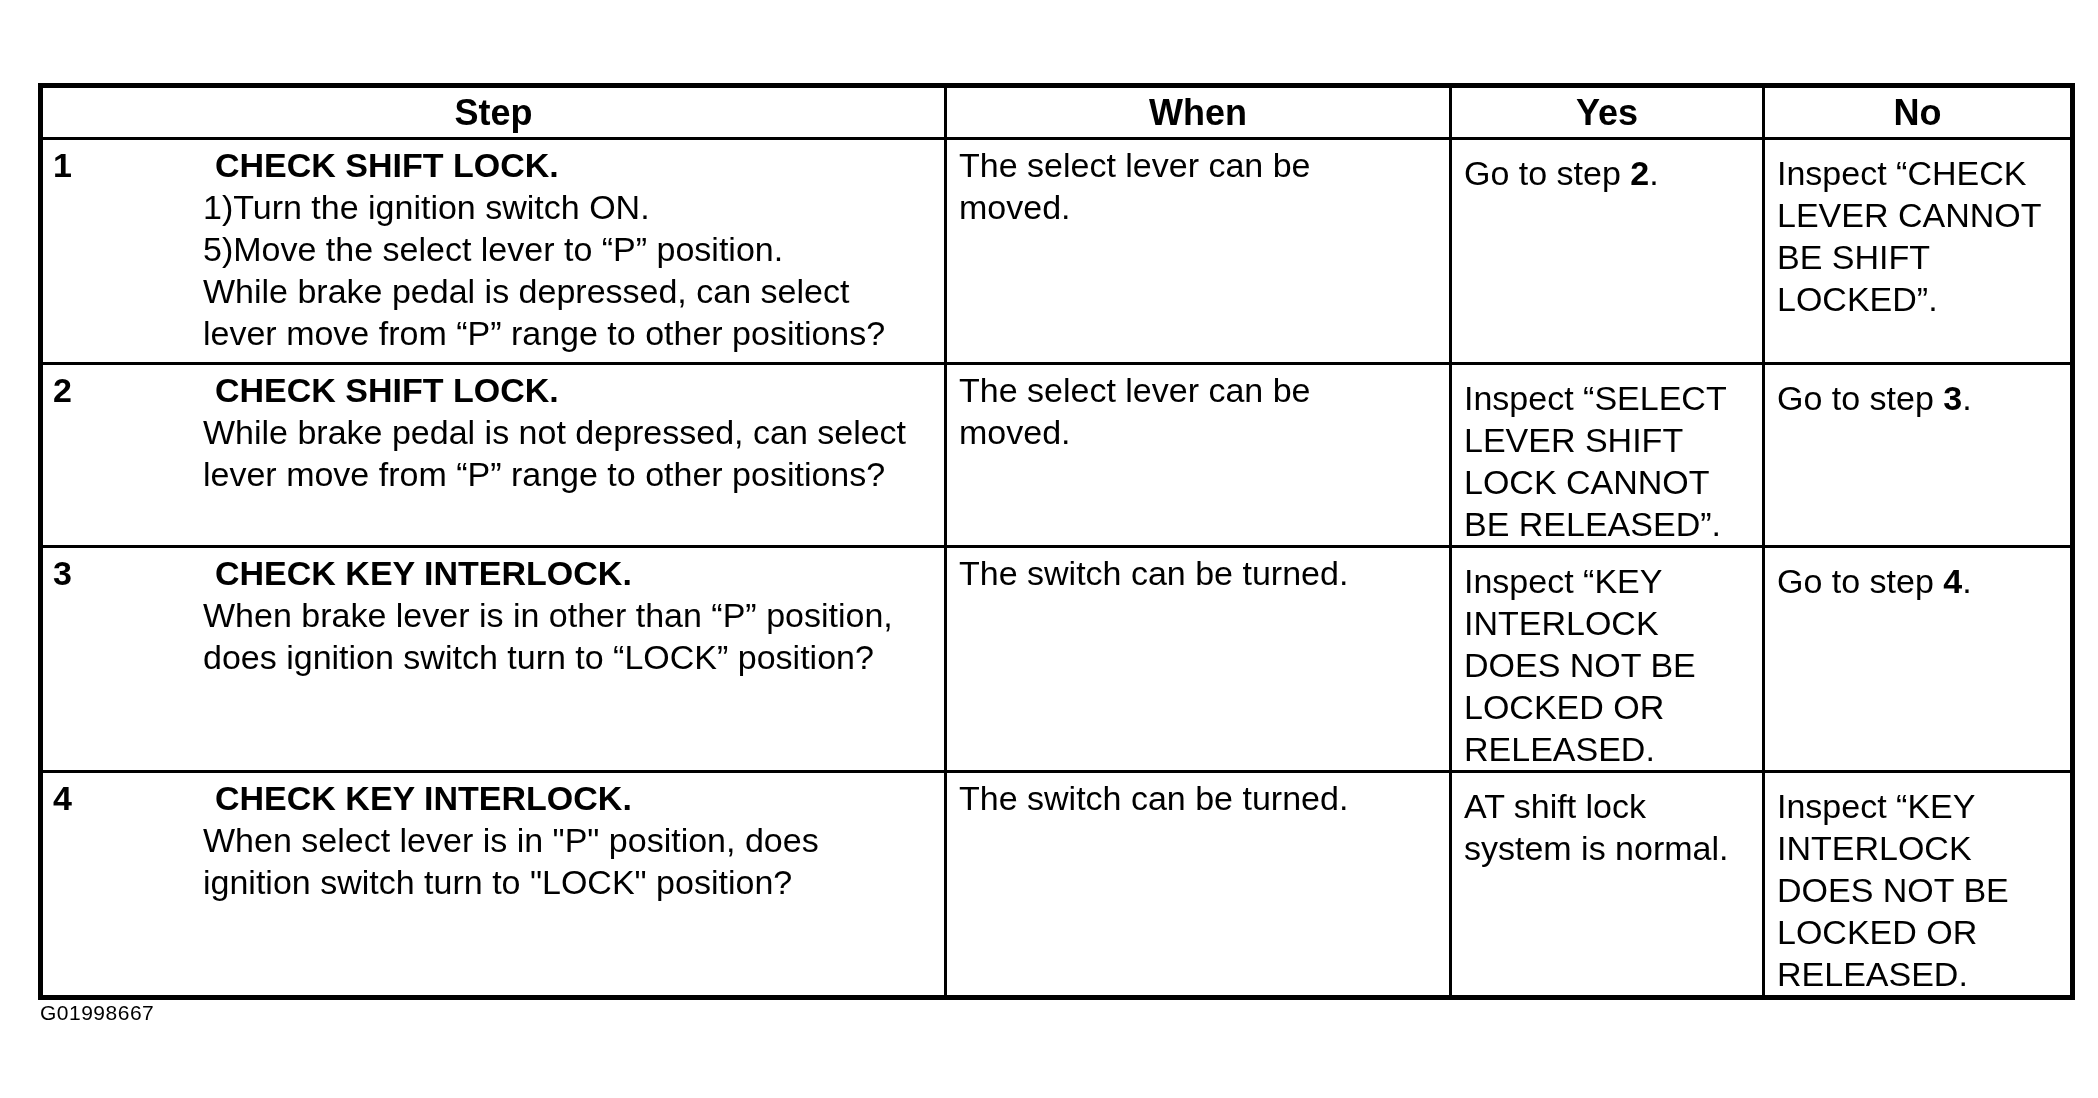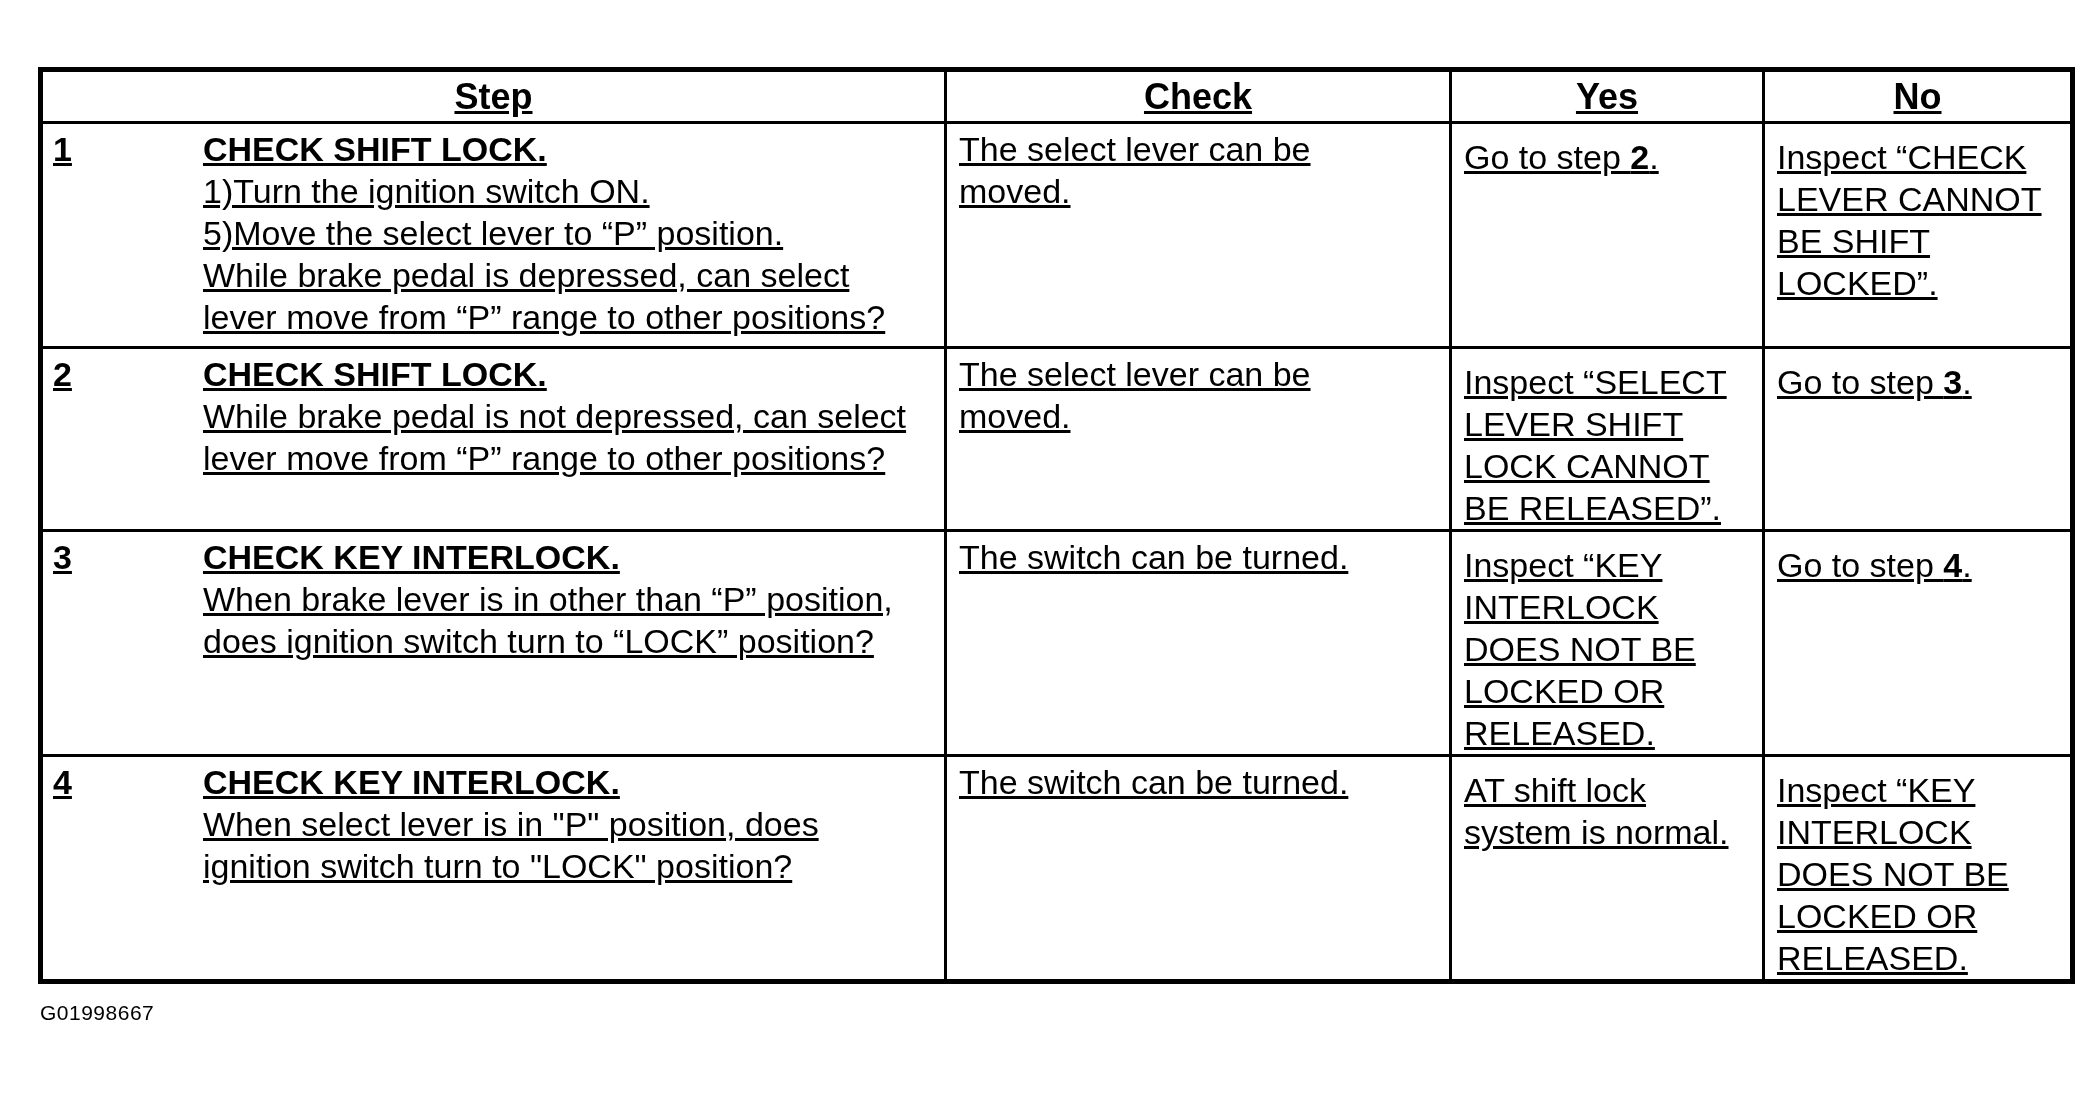--- a/index.html
+++ b/index.html
@@ -7,26 +7,25 @@
     width: 2098px; height: 1098px;
     background: #ffffff;
     font-family: "Liberation Sans", sans-serif;
     color: #000000;
     -webkit-font-smoothing: antialiased;
   }
   .page { position: relative; width: 2098px; height: 1098px; background: #ffffff; overflow: hidden; }
 
   table.diag-table {
     position: absolute;
-    left: 38px; top: 67px;
+    left: 38px; top: 83px;
     width: 2032px;
     border-collapse: collapse;
     table-layout: fixed;
     border: 5px solid #000;
-    text-decoration: underline;
   }
   .diag-table th, .diag-table td {
     border: 3px solid #000;
     vertical-align: top;
     font-size: 34px;
     line-height: 42px;
     padding: 0;
     overflow: hidden;
   }
   .diag-table thead tr { height: 53px; }
@@ -39,21 +38,21 @@
   }
   .diag-table tbody tr:nth-child(1) { height: 225px; }
   .diag-table tbody tr:nth-child(2) { height: 180px; }
   .diag-table tbody tr:nth-child(3) { height: 219px; }
   .diag-table tbody tr:nth-child(4) { height: 218px; }
 
   td.cell-step { padding: 4px 0 0 0; }
   .step-flex { display: flex; align-items: flex-start; }
   .step-num { width: 150px; padding-left: 10px; font-weight: bold; flex: none; }
   .step-desc { width: 710px; flex: none; }
-  .step-desc .b { font-weight: bold; }
+  .step-desc .b { font-weight: bold; margin-left: 12px; }
 
   td.cell-check { padding: 4px 0 18px 12px; }
   td.cell-check .txt { display: block; width: 420px; }
   td.cell-yes, td.cell-no { padding: 12px 0 0 12px; }
   td.cell-yes .txt, td.cell-no .txt { display: block; width: 272px; }
   .b { font-weight: bold; }
 
   .figure-id {
     position: absolute;
     left: 40px; top: 996px;
@@ -70,21 +69,21 @@
   <table class="diag-table">
     <colgroup>
       <col style="width:905px">
       <col style="width:505px">
       <col style="width:313px">
       <col style="width:309px">
     </colgroup>
     <thead>
       <tr>
         <th>Step</th>
-        <th>Check</th>
+        <th>When</th>
         <th>Yes</th>
         <th>No</th>
       </tr>
     </thead>
     <tbody id="table-body">
         <tr>
           <td class="cell-step">
             <div class="step-flex">
               <div class="step-num">1</div>
               <div class="step-desc">

